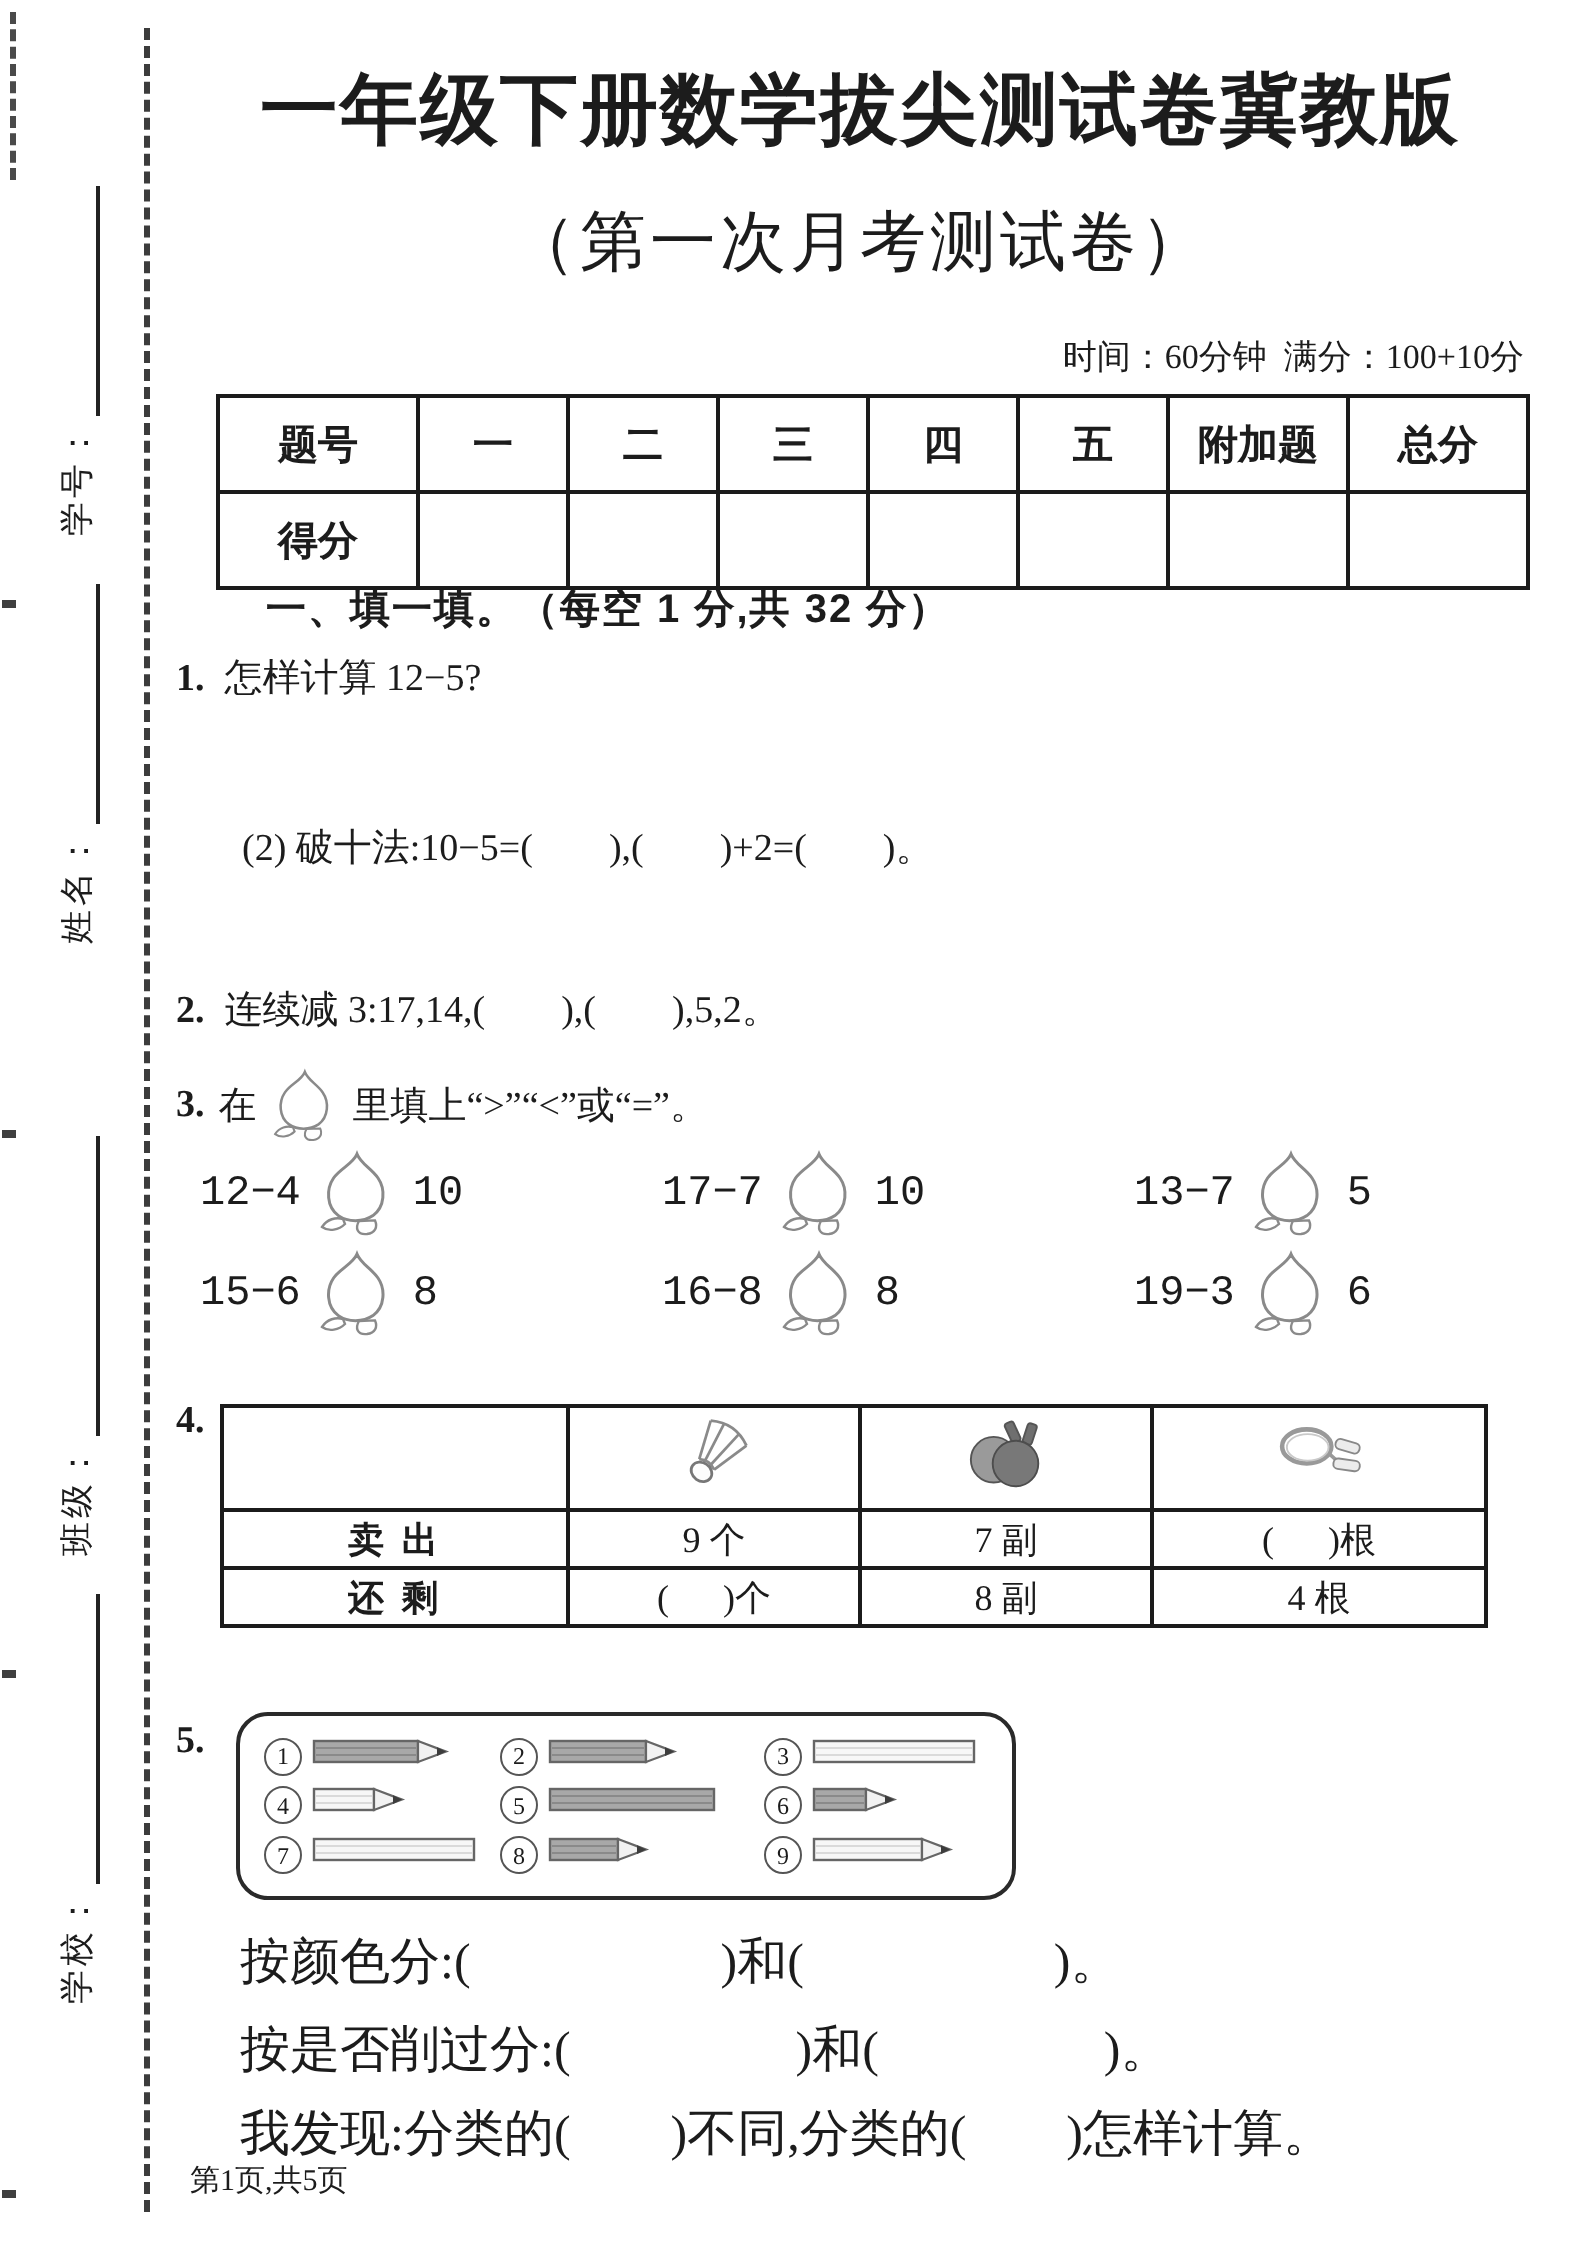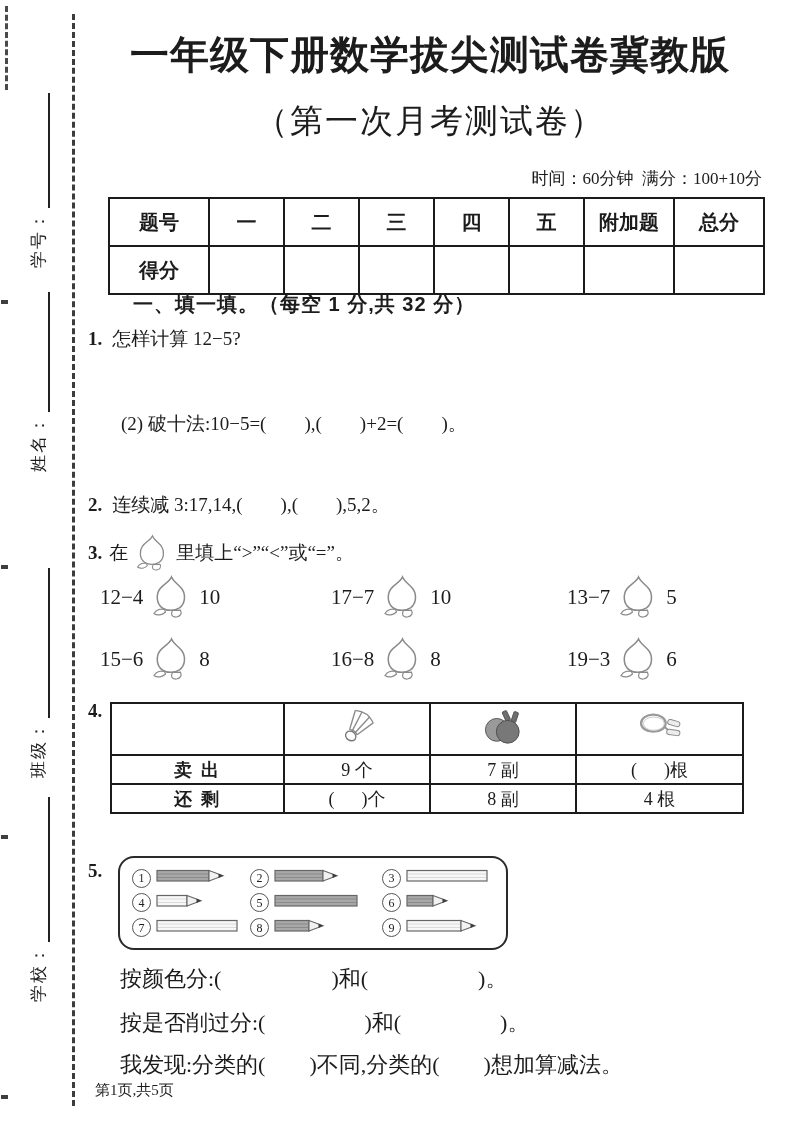--- a/index.html
+++ b/index.html
@@ -29,35 +29,35 @@
 
   .section-heading{left:93px;top:291px;font-family:"Liberation Sans","DejaVu Sans",sans-serif;
         font-weight:700;font-size:20px;letter-spacing:1px;margin-left:40px;}
 
   .qline{display:flex;gap:10px;align-items:baseline;font-size:19px;}
   .qnum{font-weight:700;}
   .sub-item{font-size:19px;}
 
   .q3-line{display:flex;gap:7px;align-items:center;font-size:19px;}
 
-  .cmp-grid{left:100px;top:574px;width:660px;display:grid;grid-template-columns:231px 236px 1fr;row-gap:16px;}
+  .cmp-grid{left:100px;top:574px;width:660px;display:grid;grid-template-columns:231px 236px 1fr;row-gap:4px;font-family:Liberation Mono, monospace;}
   .cmp{display:flex;align-items:center;gap:8px;font-size:21px;}
 
   table.q4-table{border-collapse:collapse;table-layout:fixed;}
   table.q4-table td{border:2px solid #1b1b1b;text-align:center;vertical-align:middle;font-size:18px;}
   table.q4-table td.rowlab{font-family:"Liberation Sans","DejaVu Sans",sans-serif;font-weight:700;letter-spacing:2px;}
   .icon-cell{height:48px;}
 
   .q5-box{left:118px;top:856px;width:390px;height:94px;border:2px solid #2a2a2a;border-radius:16px;
           display:grid;grid-template-columns:118px 132px 1fr;grid-template-rows:1fr 1fr 1fr;
           padding:8px 12px;box-sizing:border-box;align-items:center;}
   .pencil-item{display:flex;align-items:center;gap:5px;}
   .circ{display:inline-flex;width:17px;height:17px;border:1.4px solid #555;border-radius:50%;
         align-items:center;justify-content:center;font-size:12px;line-height:1;flex:none;}
-  .fill-line{font-size:22px;}
+  .fill-line{font-size:25px;}
 
   .footer{left:95px;top:1081px;width:667px;font-size:15px;}
 </style>
 </head>
 <body>
 
 <div class="page">
 
   <div class="abs edge-dash"></div>
   <div class="abs edge-tick" style="top:300px"></div>
@@ -343,16 +343,16 @@
             <line x1="2" y1="5" x2="54" y2="5" stroke="#dadada" stroke-width="1"></line>
             <line x1="2" y1="8.5" x2="54" y2="8.5" stroke="#dadada" stroke-width="1"></line>
             <polygon points="55,1.5 69,6.8 55,12" fill="#f2f2f2" stroke="#666" stroke-width="1.1"></polygon>
             <polygon points="64.5,4.6 69,6.8 64.5,9" fill="#3d3d3d"></polygon>
           </svg></span>
       </div>
   </div>
 
   <div class="abs fill-line pre" style="left:120px;top:964px">按颜色分:(                    )和(                    )。</div>
   <div class="abs fill-line pre" style="left:120px;top:1008px">按是否削过分:(                  )和(                  )。</div>
-  <div class="abs fill-line pre" style="left:120px;top:1050px">我发现:分类的(        )不同,分类的(        )想加算减法。</div>
+  <div class="abs fill-line pre" style="left:120px;top:1050px">我发现:分类的(        )不同,分类的(        )怎样计算。</div>
 
   <div class="abs footer">第1页,共5页</div>
 </div>
 
 </body></html>

